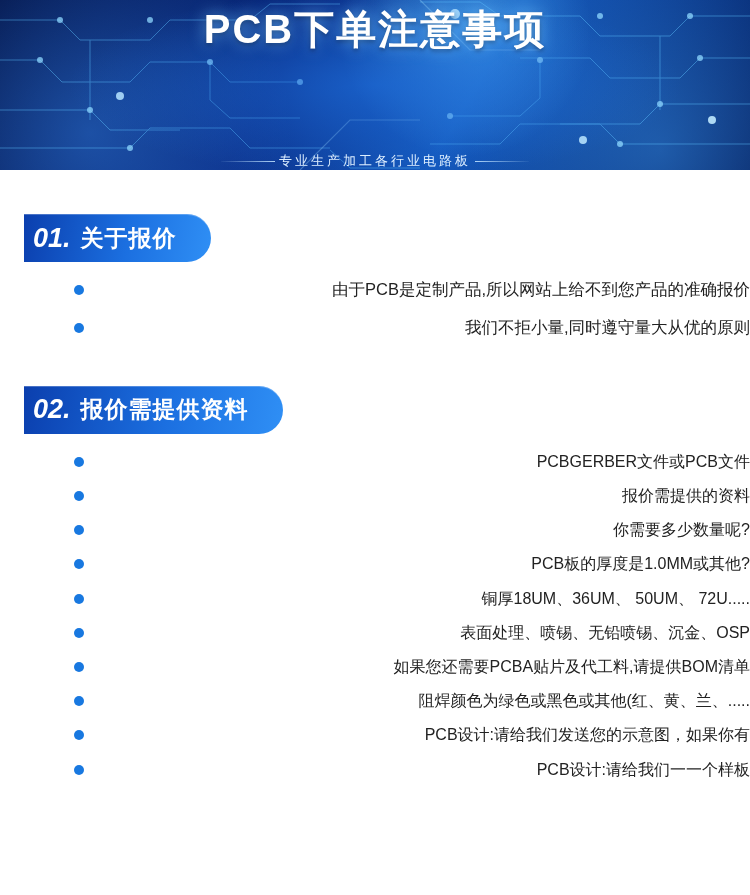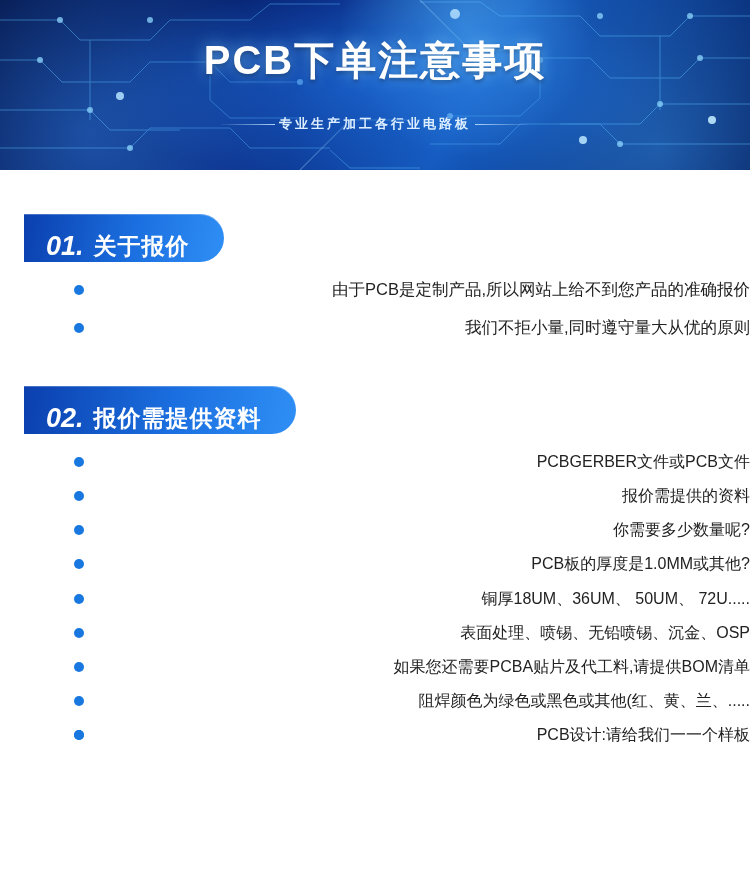--- a/index.html
+++ b/index.html
@@ -42,36 +42,36 @@
     transform: translate(-50%,-50%);
     background: radial-gradient(ellipse at center, rgba(30,110,220,0.65) 0%, rgba(10,40,120,0.0) 70%);
     pointer-events: none;
   }
   .banner-inner {
     position: relative;
     height: 100%;
     display: flex;
     flex-direction: column;
     align-items: center;
-    justify-content: center;
+    justify-content: space-between;
+    padding-top: 6px;
   }
   .banner-title {
     color: #ffffff;
     font-size: 40px;
     font-weight: bold;
     letter-spacing: 2px;
     line-height: 1.15;
     text-shadow: 0 0 16px rgba(120,200,255,0.75), 0 2px 4px rgba(0,20,60,0.6);
   }
   .banner-sub-wrap {
     display: flex;
     align-items: center;
     gap: 4px;
     margin-top: 32px;
-    font-weight: bold;
   }
   .banner-sub {
     color: #dceeff;
     font-size: 13px;
     letter-spacing: 3px;
     white-space: nowrap;
   }
   .sub-line {
     width: 54px;
     height: 1px;
@@ -84,24 +84,24 @@
   
   .content {
     padding: 0 0 0 0;
   }
   .section { margin-top: 46px; }
   .section:first-of-type { margin-top: 44px; }
 
   .sec-head {
     position: relative;
     display: inline-flex;
-    align-items: flex-end;
+    align-items: center;
     margin-left: 24px;
     height: 48px;
-    padding: 0 34px 0 22px;
+    padding: 0 34px 0 9px;
     border-radius: 0 26px 26px 0;
     background: linear-gradient(100deg, #0b3fae 0%, #1b6fe0 55%, #2f8ff5 100%);
   }
   .sec-head::after {
     content: "";
     position: absolute;
     left: 0; top: 0; right: 0; bottom: 0;
     border-radius: 0 26px 26px 0;
     box-shadow: inset 0 1px 0 rgba(255,255,255,0.25);
     pointer-events: none;
@@ -230,18 +230,18 @@
     </div>
     <ul class="bullets tight">
       <li><span class="dot"></span><span>PCBGERBER文件或PCB文件</span></li>
       <li><span class="dot"></span><span>报价需提供的资料</span></li>
       <li><span class="dot"></span><span>你需要多少数量呢?</span></li>
       <li><span class="dot"></span><span>PCB板的厚度是1.0MM或其他?</span></li>
       <li><span class="dot"></span><span>铜厚18UM、36UM、 50UM、 72U.....</span></li>
       <li><span class="dot"></span><span>表面处理、喷锡、无铅喷锡、沉金、OSP</span></li>
       <li><span class="dot"></span><span>如果您还需要PCBA贴片及代工料,请提供BOM清单</span></li>
       <li><span class="dot"></span><span>阻焊颜色为绿色或黑色或其他(红、黄、兰、.....</span></li>
-      <li><span class="dot"></span></li>
+      <li><span class="dot"></span><span>PCB设计:请给我们发送您的示意图，如果你有</span></li>
       <li><span class="dot"></span><span>PCB设计:请给我们一一个样板</span></li>
     </ul>
   </div>
 
 </div>
 
 </body></html>

